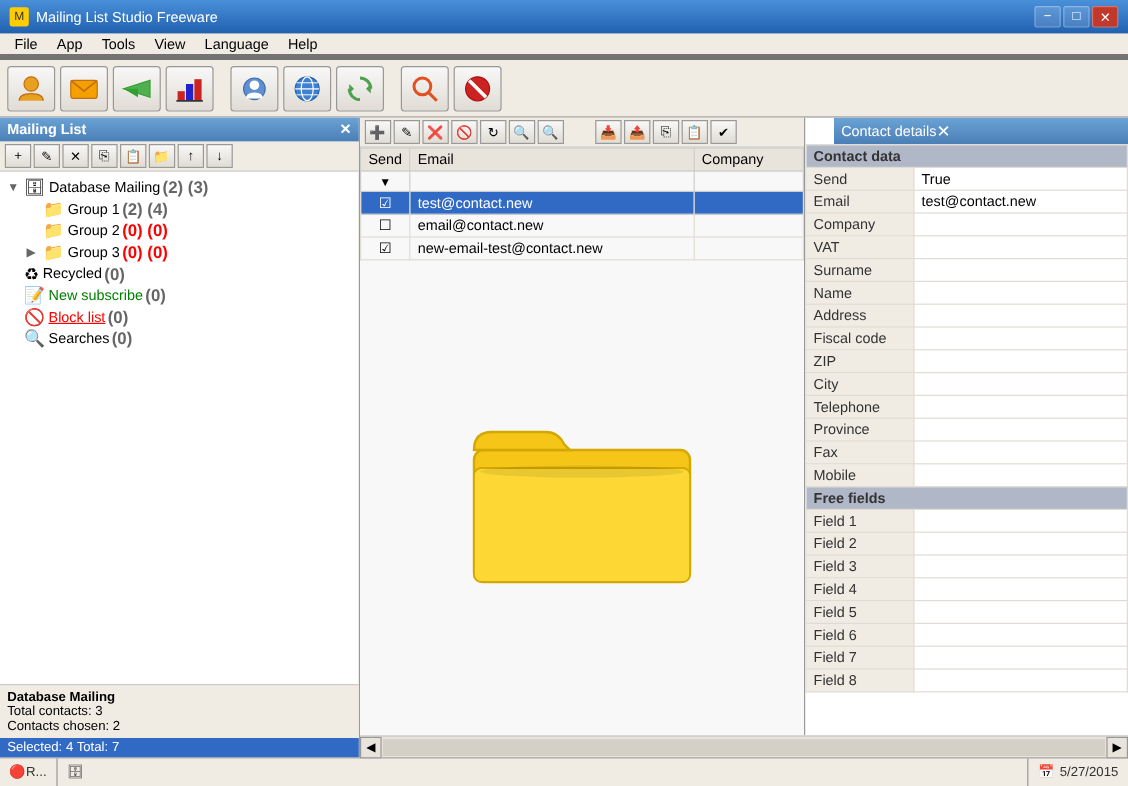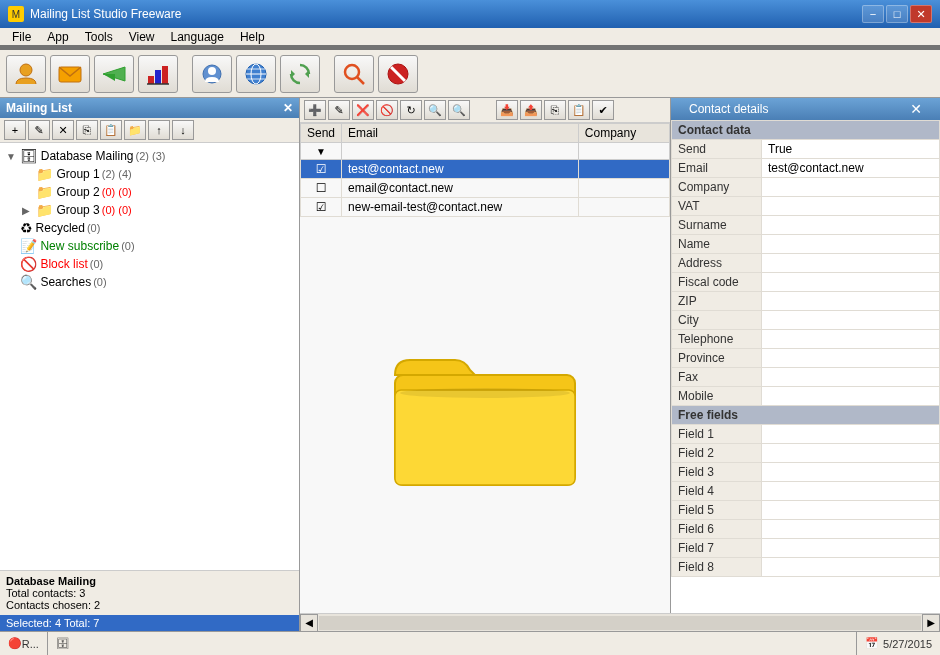--- a/index.html
+++ b/index.html
@@ -140,21 +140,21 @@
     }
     .tree-item {
       display: flex;
       align-items: center;
       padding: 1px 2px;
       cursor: pointer;
       white-space: nowrap;
     }
     .tree-item .expand { width: 14px; font-size: 10px; color: #666; }
     .tree-item .label { font-size: 12px; }
-    .tree-item .count { color: #666; font-size: 11px; margin-left: 2px; }
+    .tree-item .count { color: #666; font-size: 14px; margin-left: 2px; font-weight: bold; }
     .tree-item .count-red { color: red; }
     .tree-indent { padding-left: 16px; }
 
     .panel-footer {
       background: #f0ece4;
       border-top: 1px solid #ccc;
       padding: 4px 6px;
       font-size: 11px;
     }
     .selected-bar {
@@ -241,25 +241,26 @@
     .details-panel {
       width: 270px;
       border-left: 1px solid #999;
       display: flex;
       flex-direction: column;
       background: #fff;
     }
     .details-header {
       background: linear-gradient(to bottom, #6ba3d6, #4a7fb5);
       color: white;
-      padding: 3px 18px;
-      display: flex;
-      justify-content: space-between;
-      align-items: center;
-      font-size: 12px;
+      padding: 3px 6px;
+      display: flex;
+      justify-content: flex-start;
+      align-items: center;
+      font-size: 12px;
+      margin-left: 24px;
     }
     .details-close {
       cursor: pointer;
       font-size: 14px;
       color: white;
     }
     .details-table-area {
       flex: 1;
       overflow-y: auto;
     }
@@ -462,21 +463,21 @@
       <div class="tree-item">
         <span class="expand"> </span>
         <span style="margin-right:3px; font-size:14px;">📝</span>
         <span class="label" style="color:green;">New subscribe</span>
         <span class="count"> (0)</span>
       </div>
 
       <div class="tree-item">
         <span class="expand"> </span>
         <span style="margin-right:3px; font-size:14px;">🚫</span>
-        <span class="label" style="color:red;">Block list</span>
+        <span class="label" style="color:red;text-decoration:underline;">Block list</span>
         <span class="count"> (0)</span>
       </div>
 
       <div class="tree-item">
         <span class="expand"> </span>
         <span style="margin-right:3px; font-size:14px;">🔍</span>
         <span class="label">Searches</span>
         <span class="count"> (0)</span>
       </div>
     </div>

